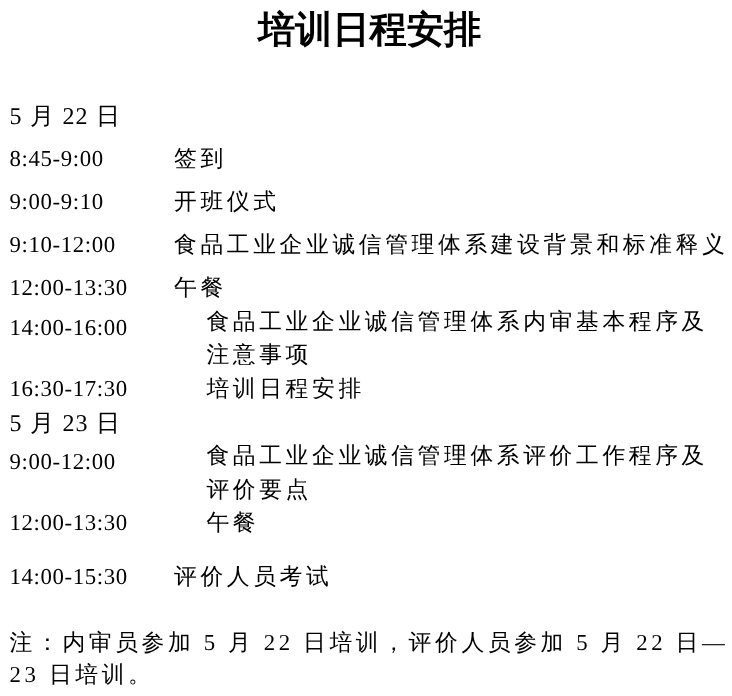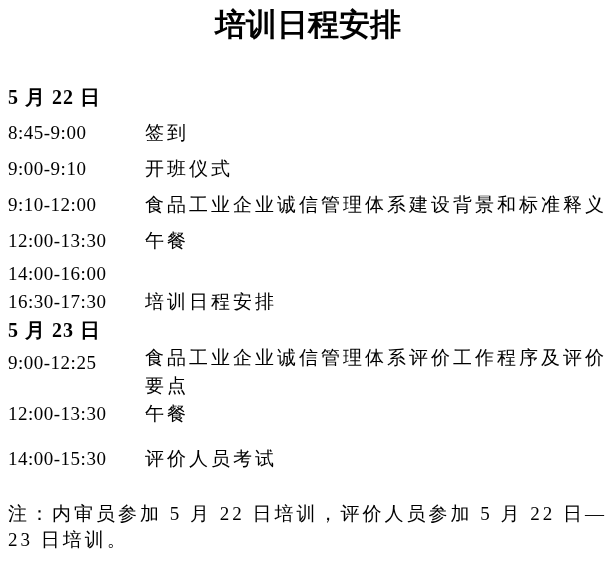--- a/index.html
+++ b/index.html
@@ -26,34 +26,34 @@
     font-size: 31px;
     font-weight: bold;
     line-height: 40px;
     text-align: center;
     letter-spacing: 0;
     margin: 0;
   }
   .date-heading {
     margin-top: 38px;
     font-size: 20px;
-    font-weight: bold;
+    font-weight: normal;
     line-height: 28px;
     letter-spacing: 1px;
   }
   .date-heading.second {
     margin-top: 0;
   }
   .row {
     display: flex;
     align-items: flex-start;
     margin-top: 8px;
     line-height: 28px;
   }
-  .row.tight { margin-top: 0; }
+  .row.tight { margin-top: 0; gap: 27px; }
   .row.mt3 { margin-top: 17px; }
   .time {
     flex: 0 0 137px;
     letter-spacing: 0.5px;
     white-space: nowrap;
   }
   .row.twoline .time { padding-top: 5px; }
   .activity {
     width: 463px;
     letter-spacing: 3px;
@@ -89,31 +89,32 @@
     <span class="activity">食品工业企业诚信管理体系建设背景和标准释义</span>
   </div>
 
   <div class="row">
     <span class="time">12:00-13:30</span>
     <span class="activity">午餐</span>
   </div>
 
   <div class="row tight twoline">
     <span class="time">14:00-16:00</span>
+    <span class="activity">食品工业企业诚信管理体系内审基本程序及注意事项</span>
   </div>
 
   <div class="row tight">
     <span class="time">16:30-17:30</span>
     <span class="activity">培训日程安排</span>
   </div>
 
   <div class="date-heading second">5 月 23 日</div>
 
   <div class="row tight twoline">
-    <span class="time">9:00-12:25</span>
+    <span class="time">9:00-12:00</span>
     <span class="activity">食品工业企业诚信管理体系评价工作程序及评价要点</span>
   </div>
 
   <div class="row tight">
     <span class="time">12:00-13:30</span>
     <span class="activity">午餐</span>
   </div>
 
   <div class="row mt3">
     <span class="time">14:00-15:30</span>

